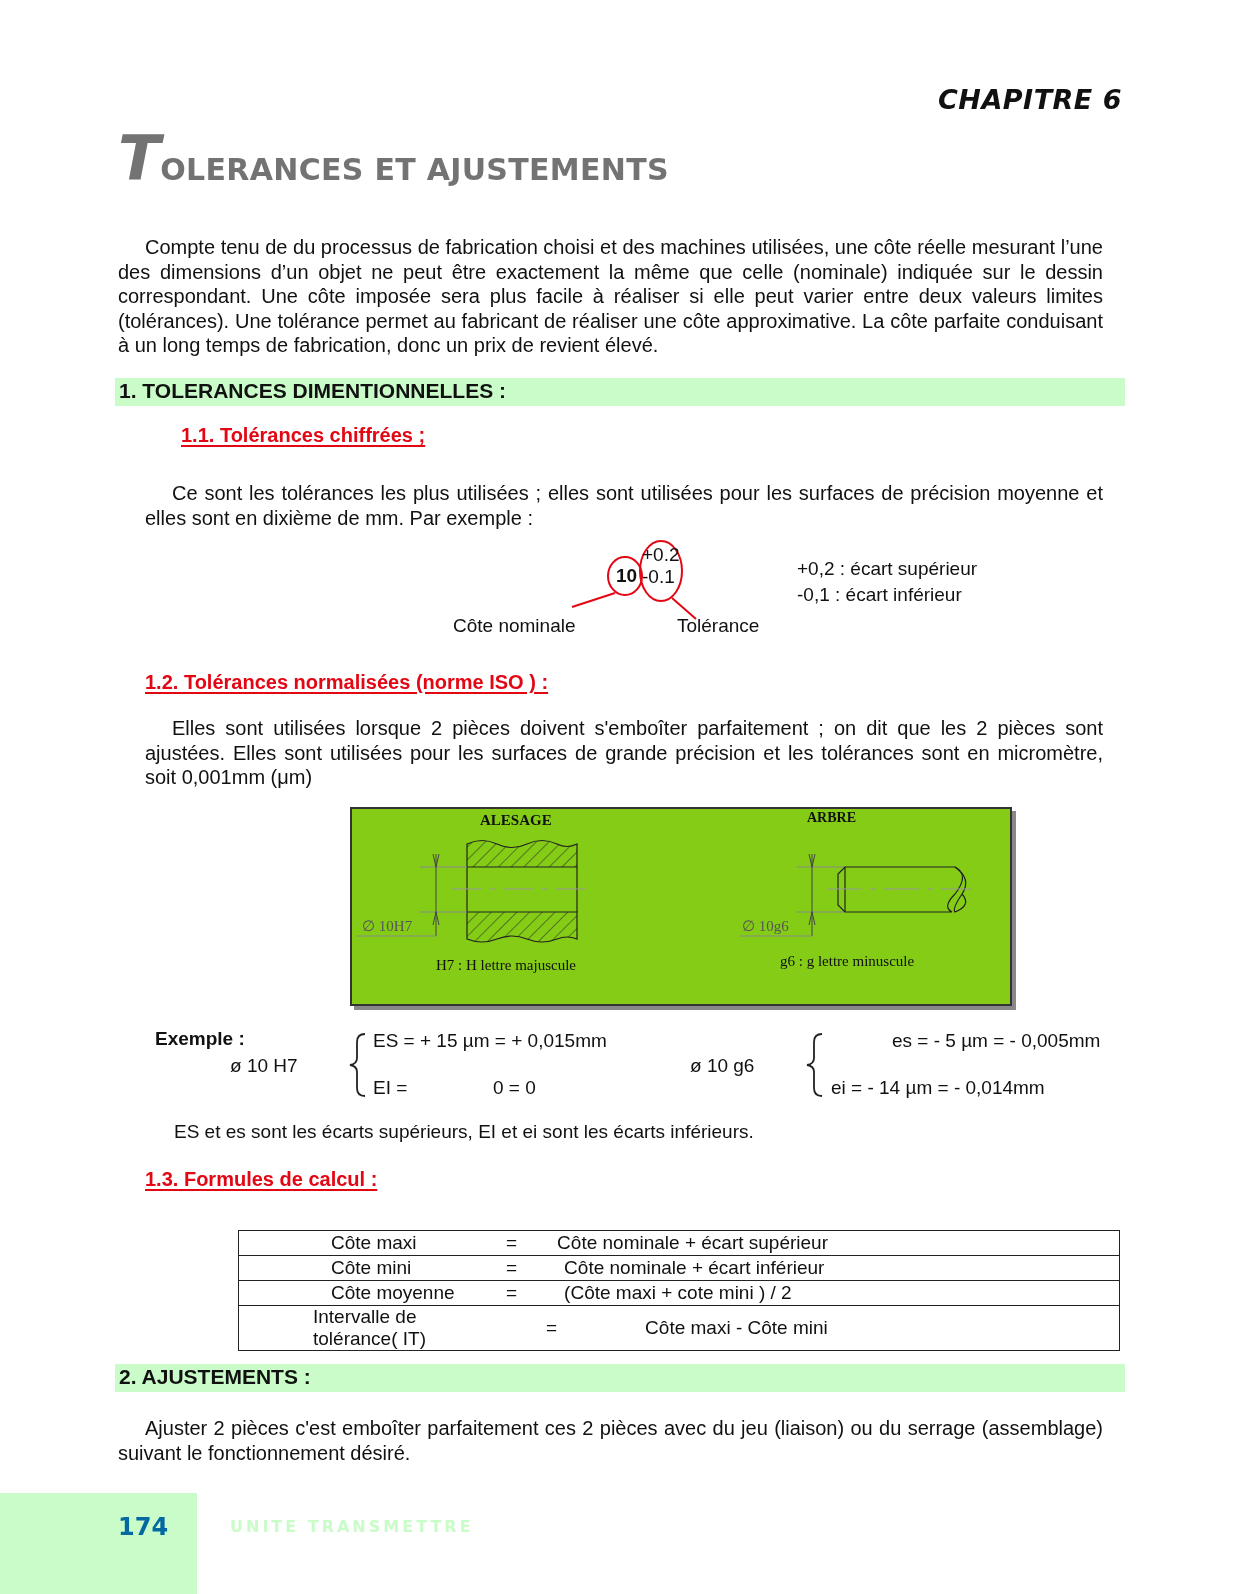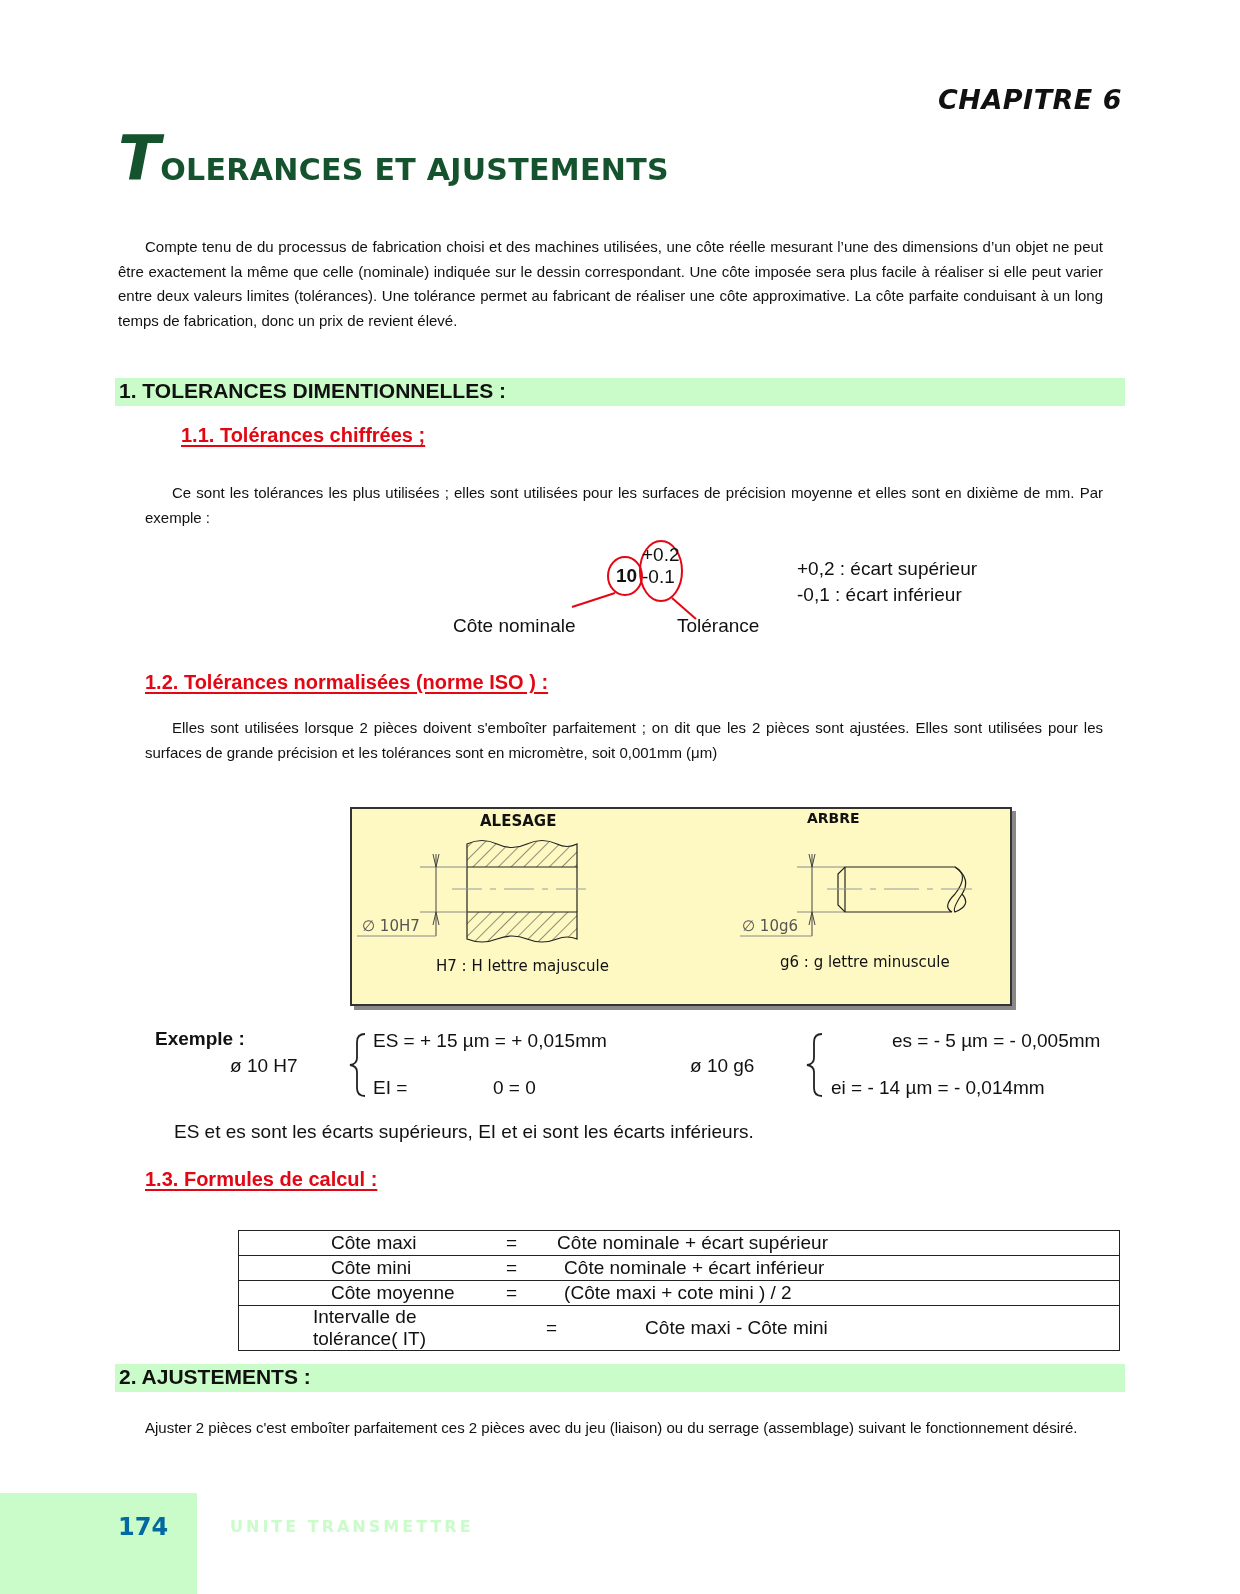--- a/index.html
+++ b/index.html
@@ -1,29 +1,29 @@
 <!DOCTYPE html>
 <html><head>
   <meta charset="utf-8">
   <style>
     html, body { margin:0; padding:0; background:#fff; }
     body { width:1240px; height:1594px; position:relative; overflow:hidden;
            font-family:"DejaVu Sans", sans-serif; color:#111; }
     .abs { position:absolute; }
     .chapter { right:118px; top:84px; font-size:27px; font-weight:bold; font-style:italic; letter-spacing:0.5px; }
-    .title { left:118px; top:122px; color:#14532d; font-weight:bold; }
+    .title { left:118px; top:122px; color:#737373; font-weight:bold; }
     .title .big { font-size:62px; font-style:italic; }
     .title .rest { font-size:30px; letter-spacing:0.3px; }
-    .para { font-family:"Liberation Sans", sans-serif; font-size:15px; line-height:24.5px; text-align:justify; text-align-last:left; }
+    .para { font-family:"Liberation Sans", sans-serif; font-size:20px; line-height:24.5px; text-align:justify; text-align-last:left; }
     .para .indent { display:inline-block; width:27px; }
     .sec-band { left:115px; width:1010px; height:28px; background:#c9fcc9; }
     .sec-band span { position:absolute; left:4px; top:1px; font-size:21px; font-weight:bold; font-family:"Liberation Sans", sans-serif; }
     .subhead { color:#e30613; font-weight:bold; font-size:20px; text-decoration:underline; text-underline-offset:3px; font-family:"Liberation Sans", sans-serif; }
     .small { font-size:19px; font-family:"Liberation Sans", sans-serif; }
-    .figure { left:350px; top:807px; width:658px; height:195px; border:2px solid #333; box-shadow:4px 4px 0 #888; background:#fef9c3; }
+    .figure { left:350px; top:807px; width:658px; height:195px; border:2px solid #333; box-shadow:4px 4px 0 #888; background:#84cc16;font-family:Liberation Serif, serif; }
     table.formulas { position:absolute; left:211px; top:1230px; width:882px; border-collapse:collapse; font-family:"Liberation Sans", sans-serif; font-size:19px;margin-left:27px; }
     table.formulas td { border-top:1.5px solid #222; border-bottom:1.5px solid #222; height:24px; padding:0; }
     table.formulas tr td:first-child { border-left:1.5px solid #222; }
     table.formulas tr td:last-child { border-right:1.5px solid #222; }
     .footer-band { left:0; top:1493px; width:197px; height:101px; background:#c9fcc9; }
     .page-num { left:118px; top:1513px; color:#0369a1; font-weight:bold; font-size:24px; }
     .unit { left:230px; top:1517px; color:#c9fcc9; font-weight:bold; font-size:16px; letter-spacing:3px; }
   </style>
 </head>
 <body>

